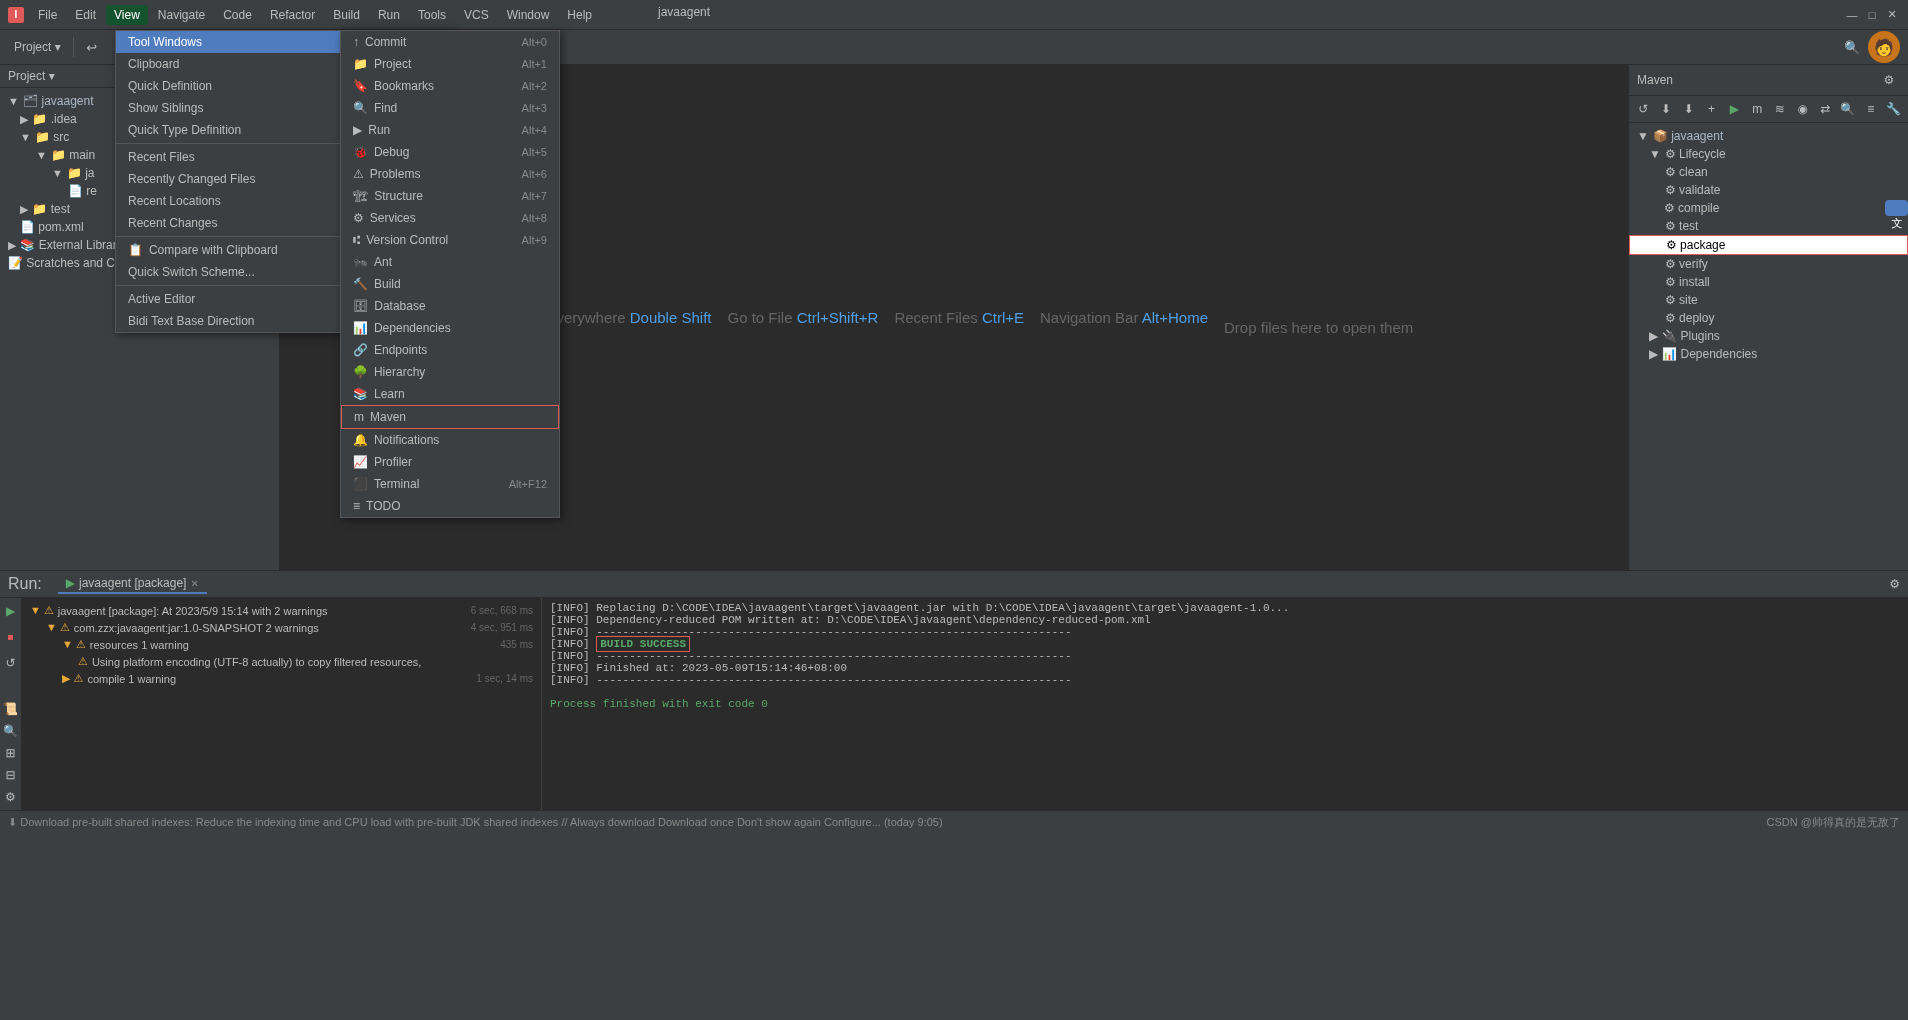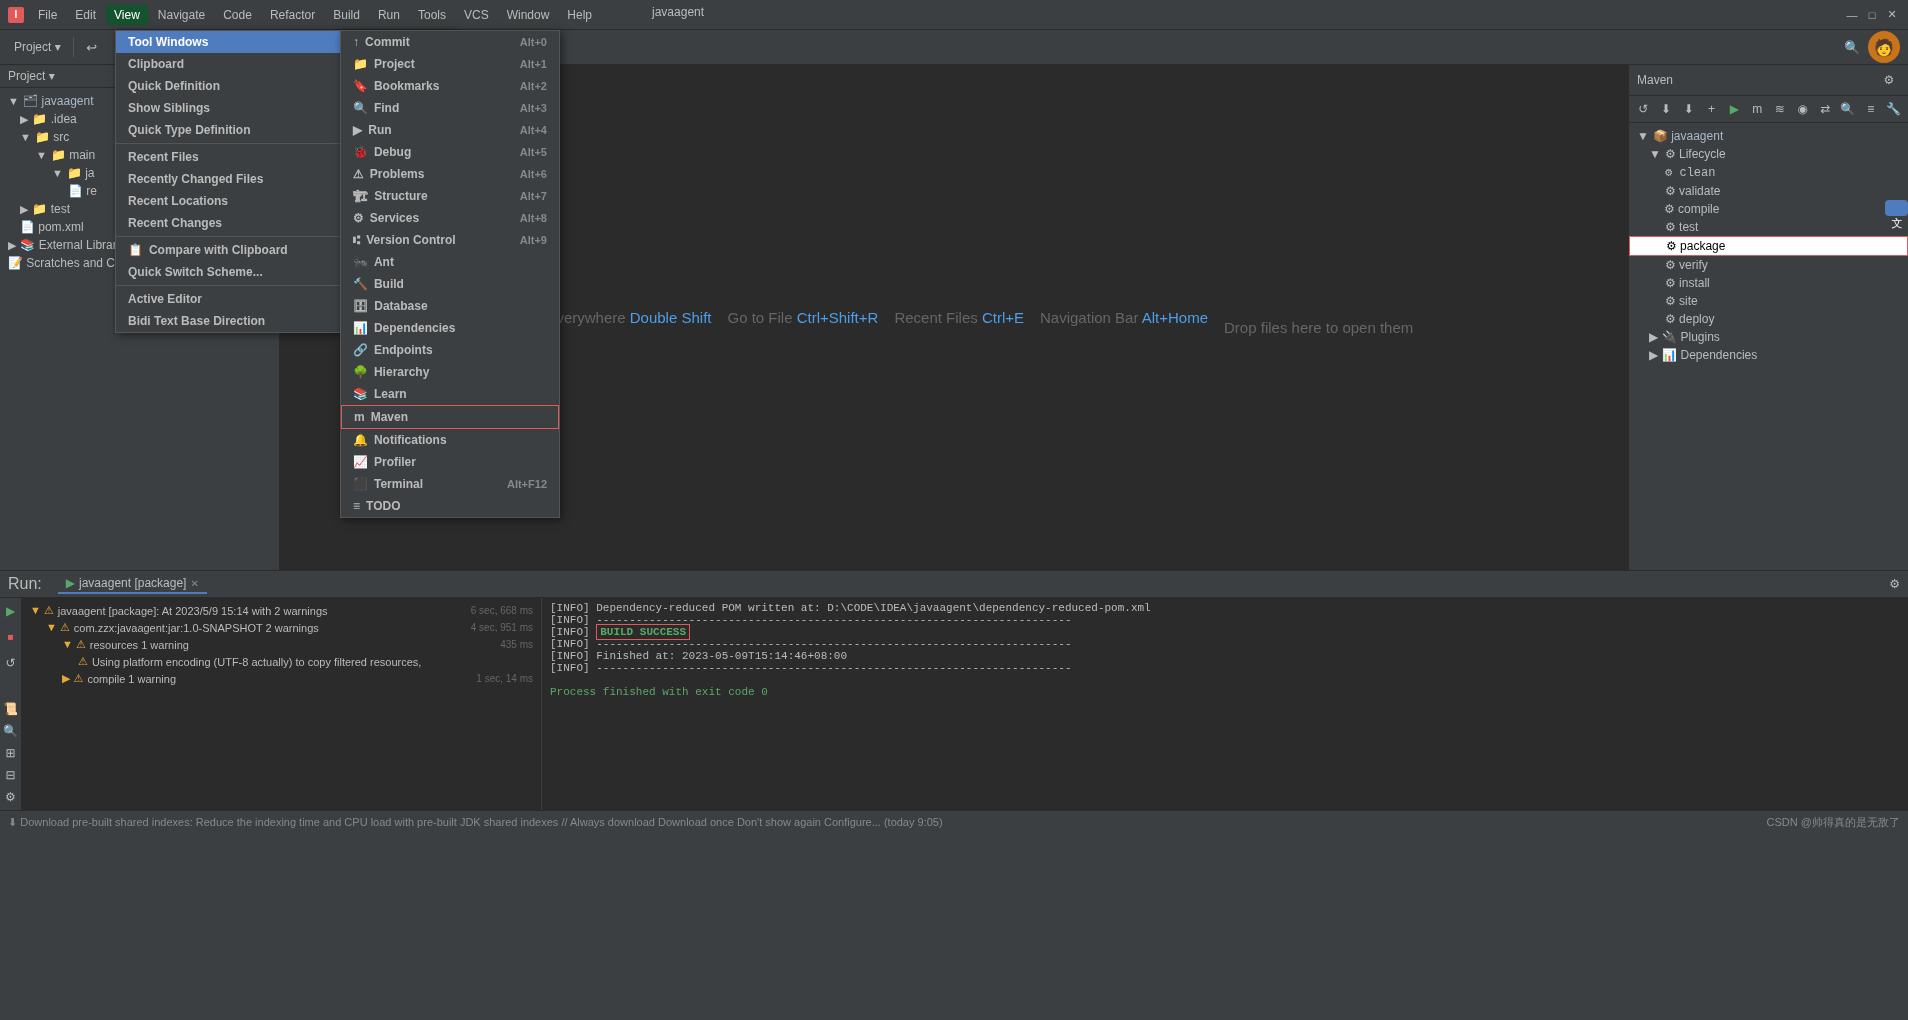--- a/index.html
+++ b/index.html
@@ -41,21 +41,21 @@
       font-size: 12px;
       border-radius: 3px;
     }
     #title-bar .menu-item.active {
       background: #14532d;
       color: white;
     }
     #title-bar .project-name {
       color: #bbbbbb;
       font-size: 12px;
-      margin-left: 10px;
+      margin-left: 16px;
       padding-left: 40px;
     }
     #title-bar .window-controls {
       display: flex; gap: 4px; margin-left: auto;
     }
     #title-bar .win-btn {
       width: 16px; height: 16px;
       display: flex; align-items: center; justify-content: center;
       font-size: 11px; color: #bbbbbb; cursor: pointer;
     }
@@ -191,21 +191,20 @@
       pointer-events: all;
     }
     .menu-section-item {
       display: flex;
       align-items: center;
       padding: 4px 12px;
       cursor: pointer;
       color: #bbbbbb;
       font-size: 12px;
       white-space: nowrap;
-      font-weight: bold;
     }
     .menu-section-item .shortcut {
       margin-left: auto;
       color: #888;
       font-size: 11px;
       padding-left: 20px;
     }
     .menu-section-item .arrow {
       margin-left: auto;
       color: #888;
@@ -504,21 +503,21 @@
     </div>
     <div id="maven-tree">
       <div class="maven-item">
         <span>▼</span>
         <span style="color:#a9b7c6; margin-left:4px;">📦 javaagent</span>
       </div>
       <div class="maven-item" style="padding-left:20px;">
         <span>▼</span>
         <span style="margin-left:4px;">⚙ Lifecycle</span>
       </div>
-      <div class="maven-item" style="padding-left:36px;font-family:Liberation Mono, monospace;">
+      <div class="maven-item" style="padding-left:36px;">
         <span>⚙ clean</span>
       </div>
       <div class="maven-item" style="padding-left:36px;">
         <span>⚙ validate</span>
       </div>
       <div class="maven-item" style="padding-left:35px;">
         <span>⚙ compile</span>
       </div>
       <div class="maven-item" style="padding-left:36px;">
         <span>⚙ test</span>
@@ -596,20 +595,21 @@
         <span>Using platform encoding (UTF-8 actually) to copy filtered resources,</span>
       </div>
       <div class="run-tree-item" style="padding-left:40px;">
         <span class="warning">▶ ⚠</span>
         <span>compile 1 warning</span>
         <span class="time">1 sec, 14 ms</span>
       </div>
     </div>
 
     <div id="run-right">
+      <div class="info-line">[INFO] Replacing D:\CODE\IDEA\javaagent\target\javaagent.jar with D:\CODE\IDEA\javaagent\target\javaagent-1.0...</div>
       <div class="info-line">[INFO] Dependency-reduced POM written at: D:\CODE\IDEA\javaagent\dependency-reduced-pom.xml</div>
       <div class="info-line">[INFO] ------------------------------------------------------------------------</div>
       <div>
         <span class="info-line">[INFO] </span><span style="border:1.5px solid #e05a5a; color:#59a869; font-weight:bold; padding: 1px 3px;">BUILD SUCCESS</span>
       </div>
       <div class="info-line">[INFO] ------------------------------------------------------------------------</div>
       <div class="info-line">[INFO] Finished at: 2023-05-09T15:14:46+08:00</div>
       <div class="info-line">[INFO] ------------------------------------------------------------------------</div>
       <div>&nbsp;</div>
       <div class="success-text">Process finished with exit code 0</div>

